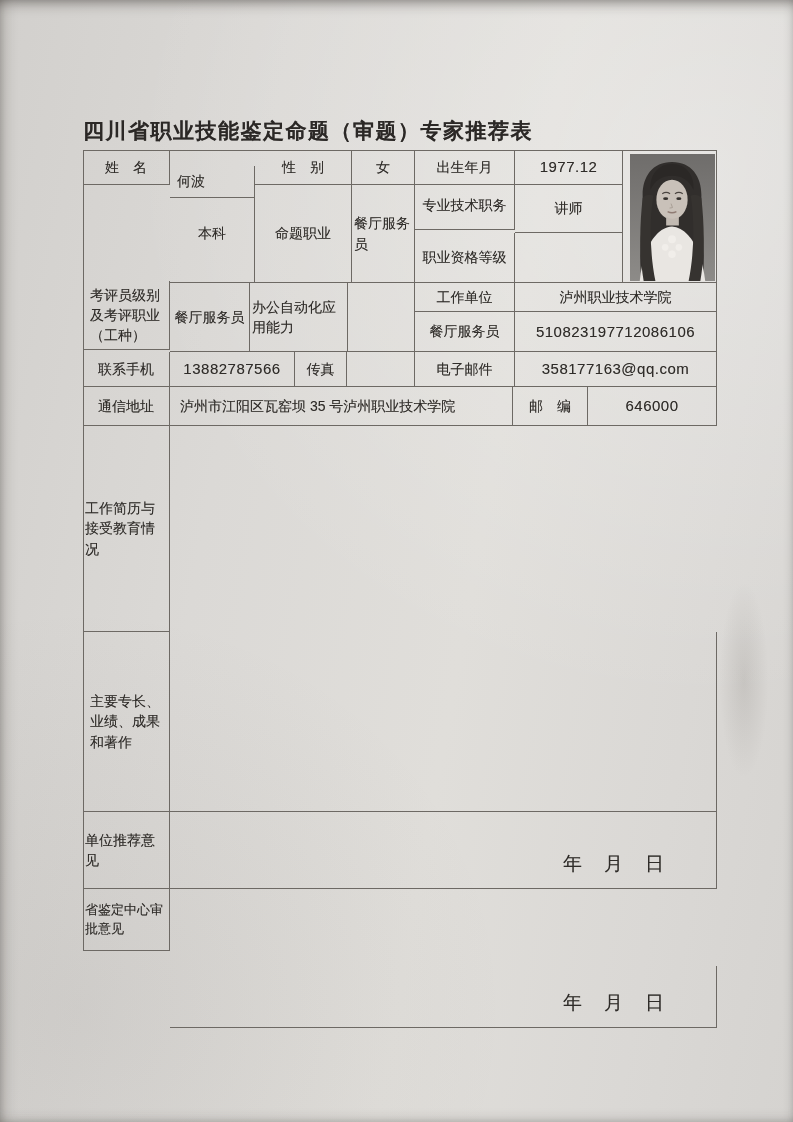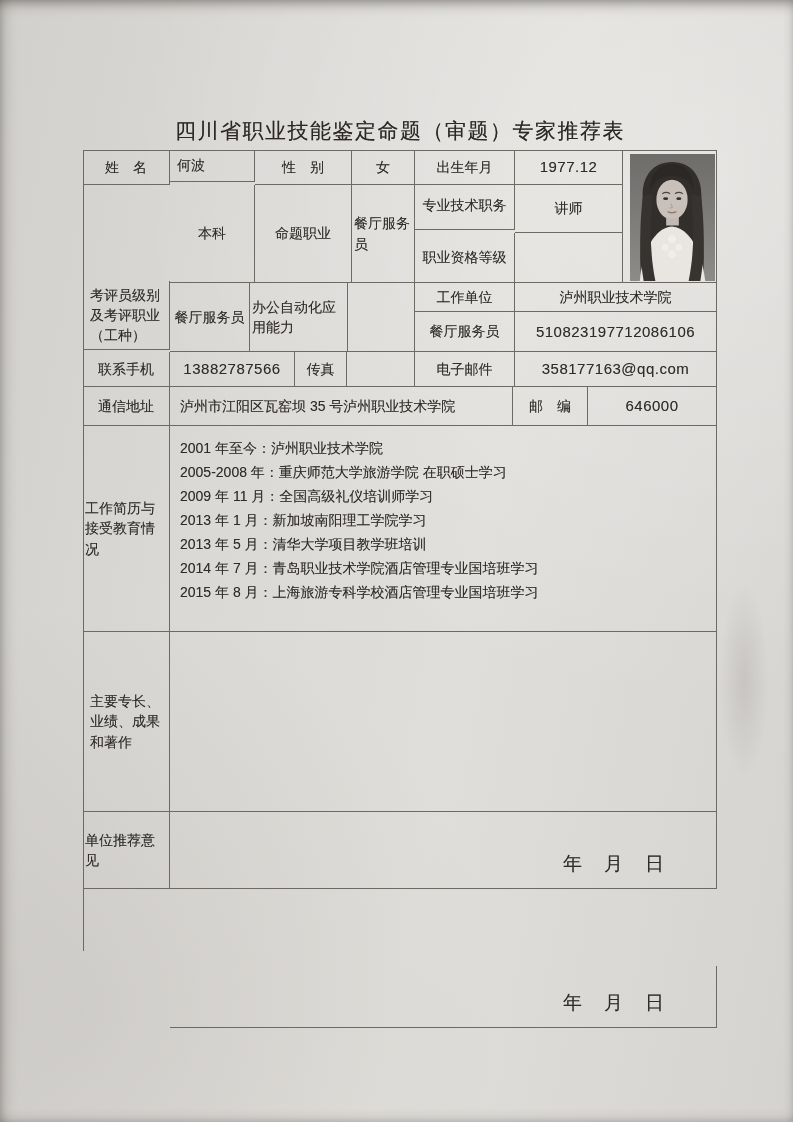--- a/index.html
+++ b/index.html
@@ -24,21 +24,21 @@
       inset -7px 0 12px -9px rgba(55,50,45,.28),
       inset 0 -10px 14px -11px rgba(55,50,45,.35);
   }
   .crease{
     position:absolute;right:14px;top:540px;width:70px;height:280px;
     background:radial-gradient(50% 50% at 50% 50%, rgba(90,84,78,.14), rgba(90,84,78,0) 70%);
     pointer-events:none;
   }
   .title{
     position:absolute;left:83px;top:117px;width:634px;
-    text-align:center;font-size:21px;font-weight:normal;
+    font-size:21px;font-weight:bold;
     letter-spacing:1.5px;color:#2b2826;
     text-shadow:0 0 .6px rgba(43,40,38,.55);
   }
   .table{
     position:absolute;left:83px;top:150px;width:634px;height:801px;
   }
   
   .table::before{content:"";position:absolute;left:0;top:0;width:634px;height:1px;background:var(--line);}
   .table::after{content:"";position:absolute;left:0;top:0;width:1px;height:801px;background:var(--line);}
   .cell{
@@ -74,21 +74,21 @@
 <body>
 
 <div class="page">
   <div class="crease"></div>
 
   <div class="title">四川省职业技能鉴定命题（审题）专家推荐表</div>
 
   <div class="table">
 
     <div class="cell" style="left:0;top:0;width:87px;height:35px">姓　名</div>
-    <div class="cell left" style="left:87px;top:0;width:85px;height:32px">何波</div>
+    <div class="cell left" style="left:87px;top:16px;width:85px;height:32px">何波</div>
     <div class="cell" style="left:172px;top:0;width:97px;height:35px">性　别</div>
     <div class="cell" style="left:269px;top:0;width:63px;height:35px">女</div>
     <div class="cell" style="left:332px;top:0;width:100px;height:35px">出生年月</div>
     <div class="cell num" style="left:432px;top:0;width:108px;height:35px">1977.12</div>
 
     <div class="cell photo-cell" style="left:540px;top:0;width:94px;height:133px">
       <div class="photo">
         <svg viewBox="0 0 87 128" preserveAspectRatio="none">
           <defs>
             <linearGradient id="pbg" x1="0" y1="0" x2="0" y2="1">
@@ -141,34 +141,28 @@
     <div class="cell" style="left:264px;top:202px;width:68px;height:35px"></div>
     <div class="cell" style="left:332px;top:202px;width:100px;height:35px">电子邮件</div>
     <div class="cell num" style="left:432px;top:202px;width:202px;height:35px">358177163@qq.com</div>
 
     <div class="cell" style="left:0;top:237px;width:87px;height:39px">通信地址</div>
     <div class="cell left" style="left:87px;top:237px;width:343px;height:39px;padding-left:10px">泸州市江阳区瓦窑坝 35 号泸州职业技术学院</div>
     <div class="cell" style="left:430px;top:237px;width:75px;height:39px">邮　编</div>
     <div class="cell num" style="left:505px;top:237px;width:129px;height:39px">646000</div>
 
     <div class="cell" style="left:0;top:276px;width:87px;height:206px">工作简历与接受教育情况</div>
-    <div class="cell resume" style="left:87px;top:276px;width:547px;height:206px">2001 年至今：泸州职业技术学院
-2005-2008 年：重庆师范大学旅游学院 在职硕士学习
-2009 年 11 月：全国高级礼仪培训师学习
-2013 年 1 月：新加坡南阳理工学院学习
-2013 年 5 月：清华大学项目教学班培训
-2014 年 7 月：青岛职业技术学院酒店管理专业国培班学习
-2015 年 8 月：上海旅游专科学校酒店管理专业国培班学习</div>
 
     <div class="cell left" style="left:0;top:482px;width:87px;height:180px">主要专长、业绩、成果和著作</div>
     <div class="cell" style="left:87px;top:482px;width:547px;height:180px"></div>
 
     <div class="cell" style="left:0;top:662px;width:87px;height:77px">单位推荐意见</div>
     <div class="cell opinion" style="left:87px;top:662px;width:547px;height:77px">
       <span class="dateline">年　月　日</span>
     </div>
 
+    <div class="cell" style="left:0;top:739px;width:87px;height:62px;font-size:13px">省鉴定中心审批意见</div>
     <div class="cell opinion" style="left:87px;top:739px;width:547px;height:62px">
       <span class="dateline">年　月　日</span>
     </div>
 
   </div>
 </div>
 
 </body></html>

